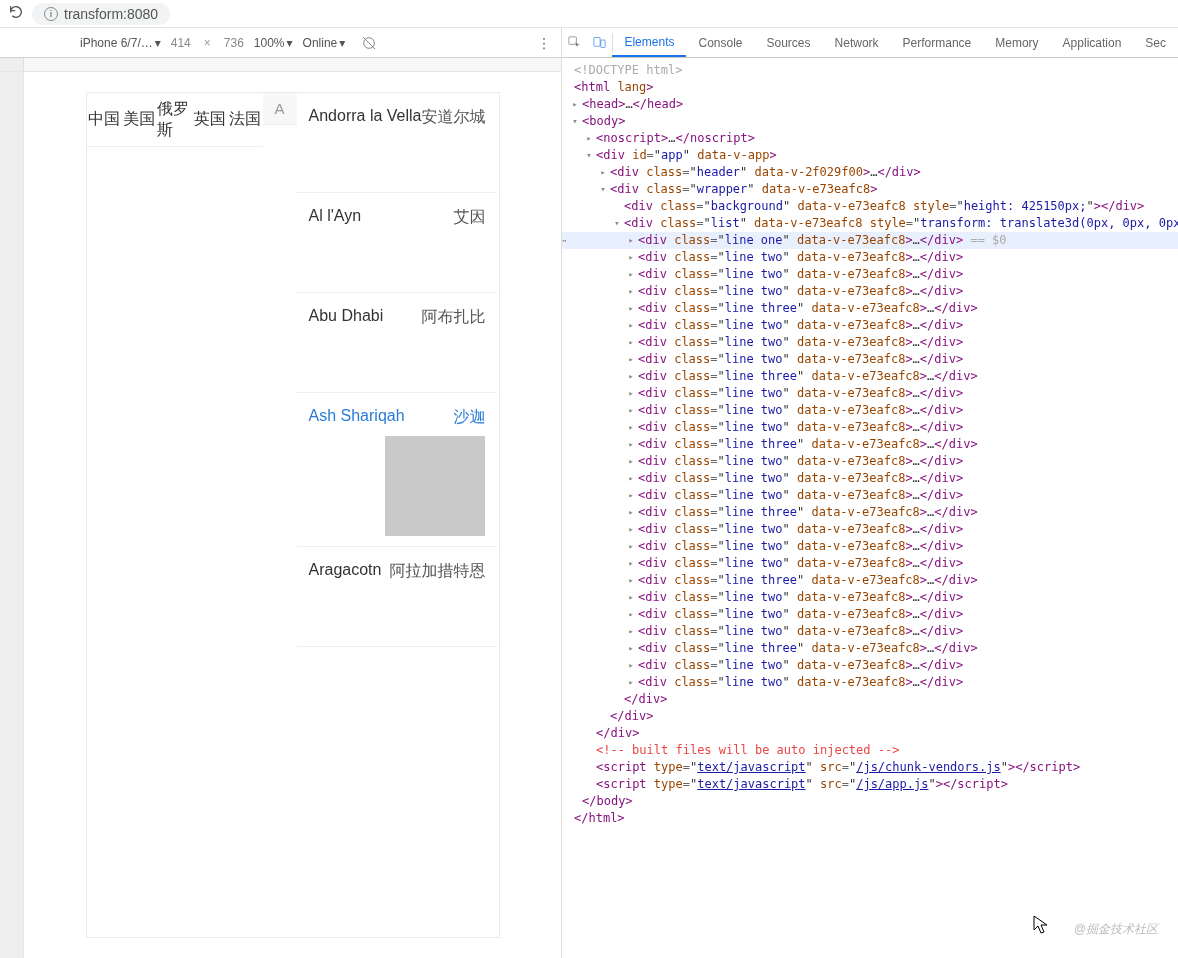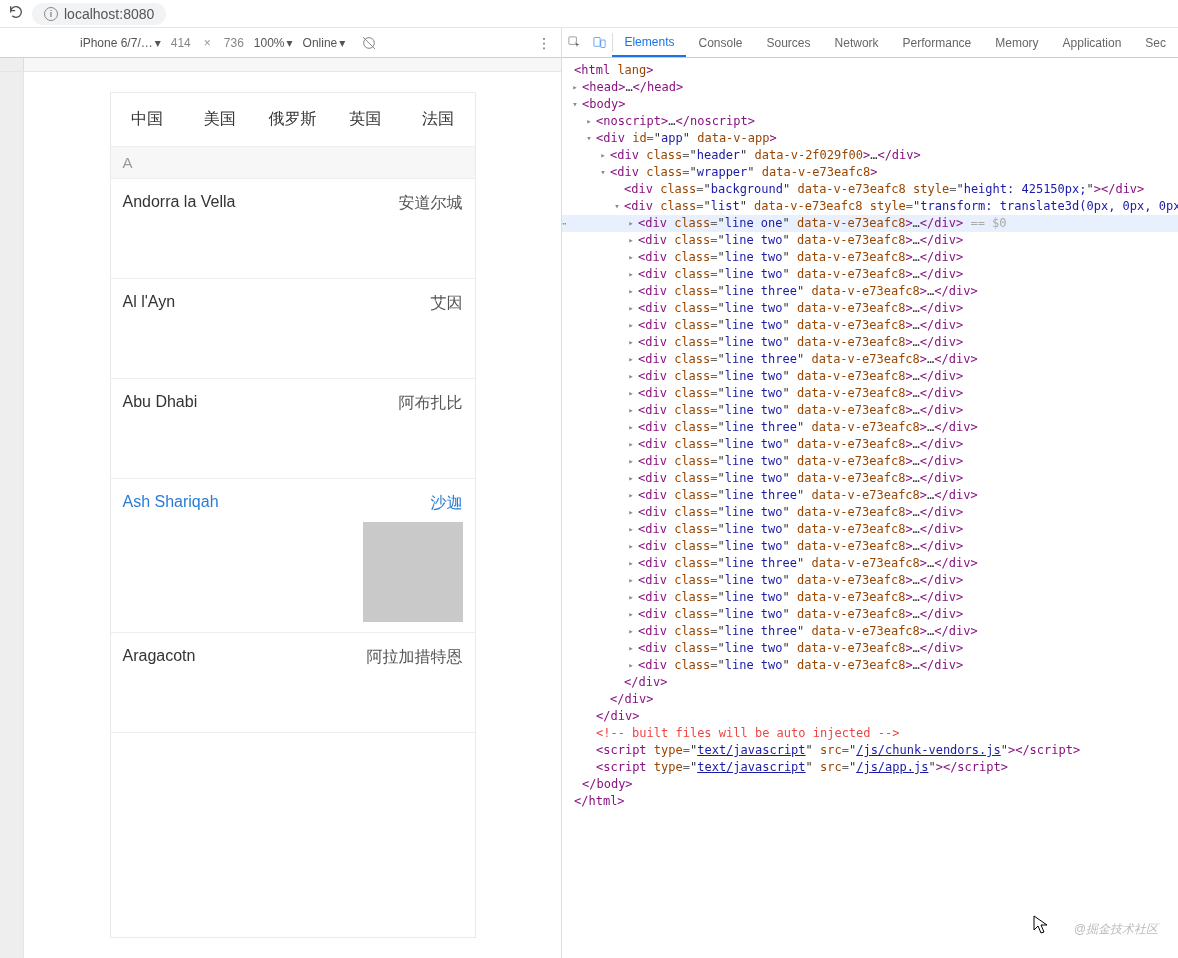--- a/index.html
+++ b/index.html
@@ -22,21 +22,21 @@
 .device-bar .dim { color: #888; }
 .device-bar .rot-icon { width: 16px; height: 16px; margin-left: 6px; }
 .device-bar .kebab { margin-left: auto; margin-right: 10px; color: #666; font-size: 14px; line-height: 1; }
 .ruler-row { height: 14px; background: linear-gradient(to right, #eee 0 24px, #f7f7f7 24px 100%); border-bottom: 1px solid #e5e5e5; display: flex; }
 .ruler-corner { width: 24px; border-right: 1px solid #ddd; }
 .ruler-h { flex: 1; }
 
 .preview-wrap { flex: 1; display: flex; background: #fff; }
 .ruler-v { width: 24px; background: #eee; border-right: 1px solid #e5e5e5; }
 .device-outer { flex: 1; display: flex; justify-content: center; padding-top: 20px; padding-bottom: 20px; overflow: hidden; }
-.device { width: 366px; background: #fff; border: 1px solid #eaeaea; display: flex; flex-direction: column; }
+.device { width: 414px; background: #fff; border: 1px solid #eaeaea; display: flex; }
 
 .tabs { display: flex; height: 54px; border-bottom: 1px solid #eee; }
 .tabs .tab { flex: 1; display: flex; align-items: center; justify-content: center; font-size: 16px; color: #333; }
 .section-header { height: 32px; display: flex; align-items: center; padding: 0 12px; font-size: 15px; color: #999; background: #f7f7f7; border-bottom: 1px solid #eee; }
 .item { min-height: 100px; border-bottom: 1px solid #eee; padding: 14px 12px 10px 12px; }
 .item .row1 { display: flex; justify-content: space-between; font-size: 16px; }
 .item .en { color: #333; }
 .item .zh { color: #555; }
 .item.selected .en, .item.selected .zh { color: #2a7cd6; }
 .item .thumb { width: 100px; height: 100px; background: #c9c9c9; margin-top: 8px; margin-left: auto; }
@@ -81,21 +81,21 @@
 <body>
 
 <div class="browser-bar">
   <span class="reload-icon">
     <svg viewBox="0 0 24 24">
         <path d="M4 12a8 8 0 1 1 3 6.2M4 4v6h6" stroke-width="2" stroke-linecap="round" stroke-linejoin="round"></path>
       </svg>
   </span>
   <div class="addr-pill">
     <span class="info-icon">i</span>
-    <span>localhost:8080</span>
+    <span>transform:8080</span>
   </div>
 </div>
 
 <div class="split">
 
   <div class="left-pane">
     <div class="device-bar">
       <span class="sel">
           <span>iPhone 6/7/…</span> 
           <span>▾</span>
@@ -193,20 +193,21 @@
           <span class="dtab">Console</span>
           <span class="dtab">Sources</span>
           <span class="dtab">Network</span>
           <span class="dtab">Performance</span>
           <span class="dtab">Memory</span>
           <span class="dtab">Application</span>
           <span class="dtab">Sec</span>
         </div>
     </div>
     <div class="elements-panel" id="elements">
+        <div class="ln i0"><span><span class="doctype">&lt;!DOCTYPE html&gt;</span></span></div>
         <div class="ln i0"><span><span class="punc">&lt;</span><span class="tagc">html</span> <span class="attr-n">lang</span><span class="punc">&gt;</span></span></div>
         <div class="ln i1"><span class="arrow">▸</span><span><span class="punc">&lt;</span><span class="tagc">head</span><span class="punc">&gt;</span><span class="txt">…</span><span class="punc">&lt;/</span><span class="tagc">head</span><span class="punc">&gt;</span></span></div>
         <div class="ln i1"><span class="arrow">▾</span><span><span class="punc">&lt;</span><span class="tagc">body</span><span class="punc">&gt;</span></span></div>
         <div class="ln i2"><span class="arrow">▸</span><span><span class="punc">&lt;</span><span class="tagc">noscript</span><span class="punc">&gt;</span><span class="txt">…</span><span class="punc">&lt;/</span><span class="tagc">noscript</span><span class="punc">&gt;</span></span></div>
         <div class="ln i2"><span class="arrow">▾</span><span><span class="punc">&lt;</span><span class="tagc">div</span> <span class="attr-n">id</span><span class="eq">=</span>"<span class="attr-v">app</span>" <span class="attr-n">data-v-app</span><span class="punc">&gt;</span></span></div>
         <div class="ln i3"><span class="arrow">▸</span><span><span class="punc">&lt;</span><span class="tagc">div</span> <span class="attr-n">class</span><span class="eq">=</span>"<span class="attr-v">header</span>" <span class="attr-n">data-v-2f029f00</span><span class="punc">&gt;</span><span class="txt">…</span><span class="punc">&lt;/</span><span class="tagc">div</span><span class="punc">&gt;</span></span></div>
         <div class="ln i3"><span class="arrow">▾</span><span><span class="punc">&lt;</span><span class="tagc">div</span> <span class="attr-n">class</span><span class="eq">=</span>"<span class="attr-v">wrapper</span>" <span class="attr-n">data-v-e73eafc8</span><span class="punc">&gt;</span></span></div>
         <div class="ln i4"><span><span class="punc">&lt;</span><span class="tagc">div</span> <span class="attr-n">class</span><span class="eq">=</span>"<span class="attr-v">background</span>" <span class="attr-n">data-v-e73eafc8</span> <span class="attr-n">style</span><span class="eq">=</span>"<span class="attr-v">height: 425150px;</span>"<span class="punc">&gt;</span><span class="punc">&lt;/</span><span class="tagc">div</span><span class="punc">&gt;</span></span></div>
         <div class="ln i4"><span class="arrow">▾</span><span><span class="punc">&lt;</span><span class="tagc">div</span> <span class="attr-n">class</span><span class="eq">=</span>"<span class="attr-v">list</span>" <span class="attr-n">data-v-e73eafc8</span> <span class="attr-n">style</span><span class="eq">=</span>"<span class="attr-v">transform: translate3d(0px, 0px, 0px);</span>"</span></div>
         <div class="ln i5 hl"><span class="arrow">▸</span><span><span class="punc">&lt;</span><span class="tagc">div</span> <span class="attr-n">class</span><span class="eq">=</span>"<span class="attr-v">line one</span>" <span class="attr-n">data-v-e73eafc8</span><span class="punc">&gt;</span><span class="txt">…</span><span class="punc">&lt;/</span><span class="tagc">div</span><span class="punc">&gt;</span><span class="ghost"> == $0</span></span></div>

